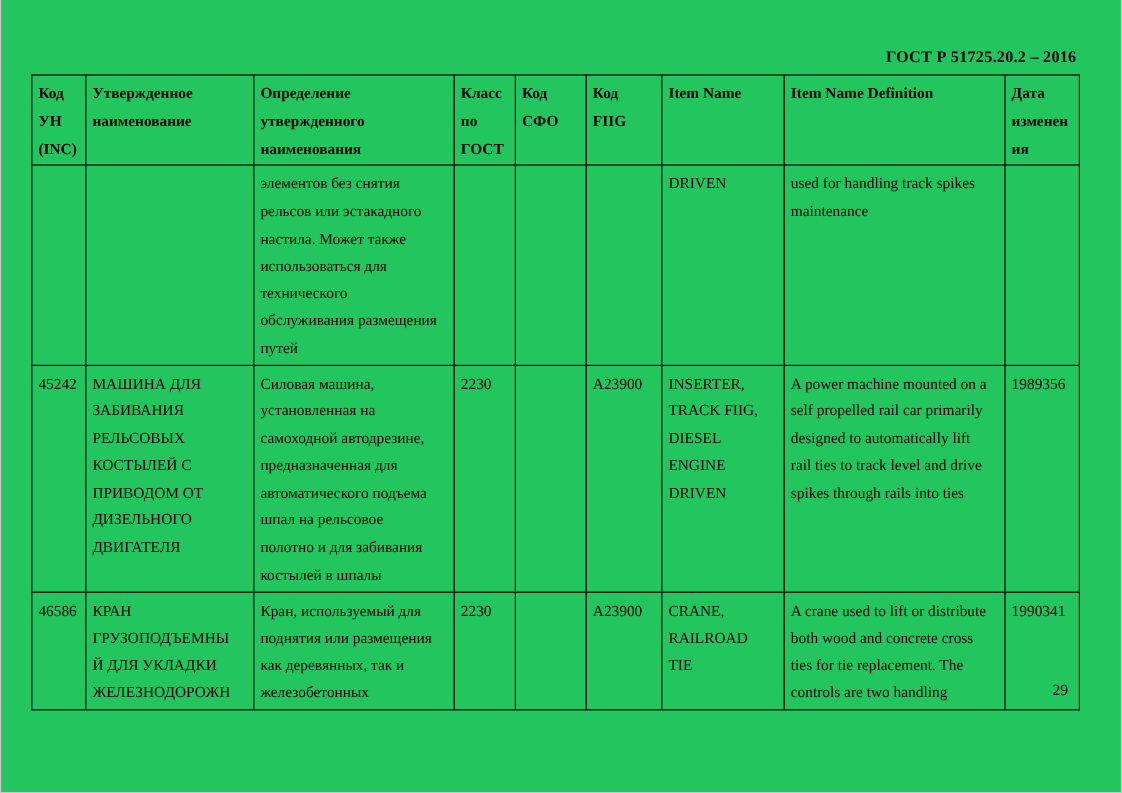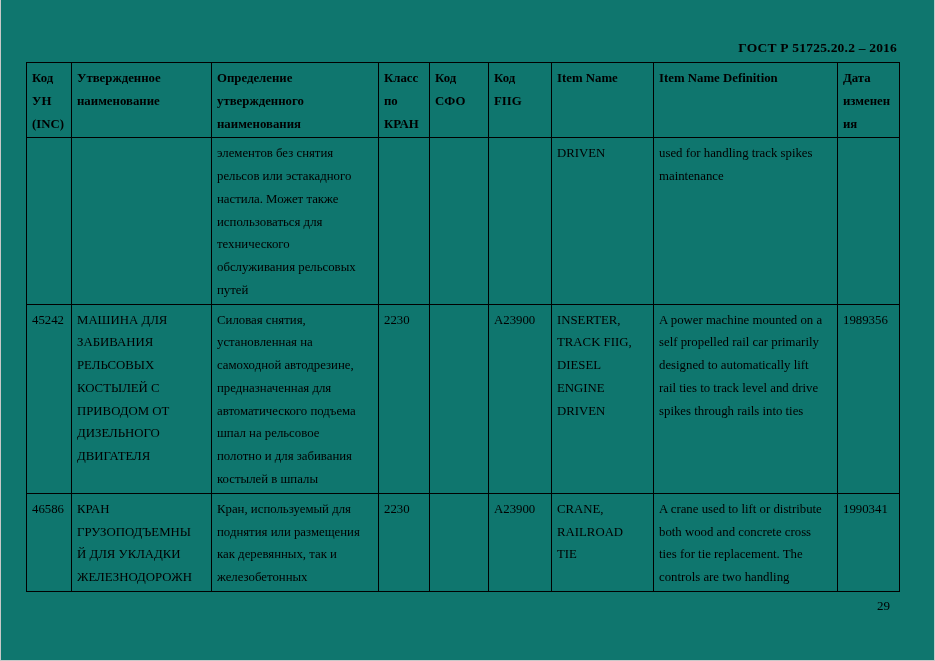--- a/index.html
+++ b/index.html
@@ -5,21 +5,21 @@
   * { margin: 0; padding: 0; box-sizing: border-box; }
   html, body { background: #f8f8f8; }
   body {
     width: 935px; height: 661px;
     position: relative;
     font-family: "Liberation Serif", serif;
     color: #000;
   }
   .page {
     position: absolute; inset: 0;
-    background: #0f766e;
+    background: #22c55e;
     border-left: 1px solid #c8c8c8;
     border-right: 1px solid #c8c8c8;
     border-bottom: 1px solid #c8c8c8;
   }
   .doc-header {
     position: absolute;
     top: 40px; right: 37px;
     font-weight: bold;
     font-size: 13.5px;
     letter-spacing: 0.2px;
@@ -43,21 +43,21 @@
     overflow: hidden;
     word-wrap: break-word;
   }
   table.gost-table th { font-weight: bold; font-family: Liberation Serif, serif; }
   tr.hdr-row   { height: 75px; }
   tr.row-cont  { height: 163px; }
   tr.row-45242 { height: 189px; }
   tr.row-46586 { height: 94px; }
   .page-number {
     position: absolute;
-    top: 598px; right: 44px;
+    top: 567px; right: 44px;
     font-size: 13px;
   }
 </style>
 </head>
 <body>
 
 <div class="page">
 
   <div class="doc-header">ГОСТ Р 51725.20.2 – 2016</div>
 
@@ -79,61 +79,61 @@
       <th>Код
 УН
 (INC)</th>
       <th>Утвержденное
 наименование</th>
       <th>Определение
 утвержденного
 наименования</th>
       <th>Класс
 по
-КРАН</th>
+ГОСТ</th>
       <th>Код
 СФО</th>
       <th>Код
 FIIG</th>
       <th>Item Name</th>
       <th>Item Name Definition</th>
       <th>Дата
 изменен
 ия</th>
     </tr>
 
     <tr class="row-cont">
       <td></td>
       <td></td>
       <td>элементов без снятия
 рельсов или эстакадного
 настила. Может также
 использоваться для
 технического
-обслуживания рельсовых
+обслуживания размещения
 путей</td>
       <td></td>
       <td></td>
       <td></td>
       <td>DRIVEN</td>
       <td>used for handling track spikes
 maintenance</td>
       <td></td>
     </tr>
 
     <tr class="row-45242">
       <td>45242</td>
       <td>МАШИНА ДЛЯ
 ЗАБИВАНИЯ
 РЕЛЬСОВЫХ
 КОСТЫЛЕЙ С
 ПРИВОДОМ ОТ
 ДИЗЕЛЬНОГО
 ДВИГАТЕЛЯ</td>
-      <td>Силовая снятия,
+      <td>Силовая машина,
 установленная на
 самоходной автодрезине,
 предназначенная для
 автоматического подъема
 шпал на рельсовое
 полотно и для забивания
 костылей в шпалы</td>
       <td>2230</td>
       <td></td>
       <td>A23900</td>

